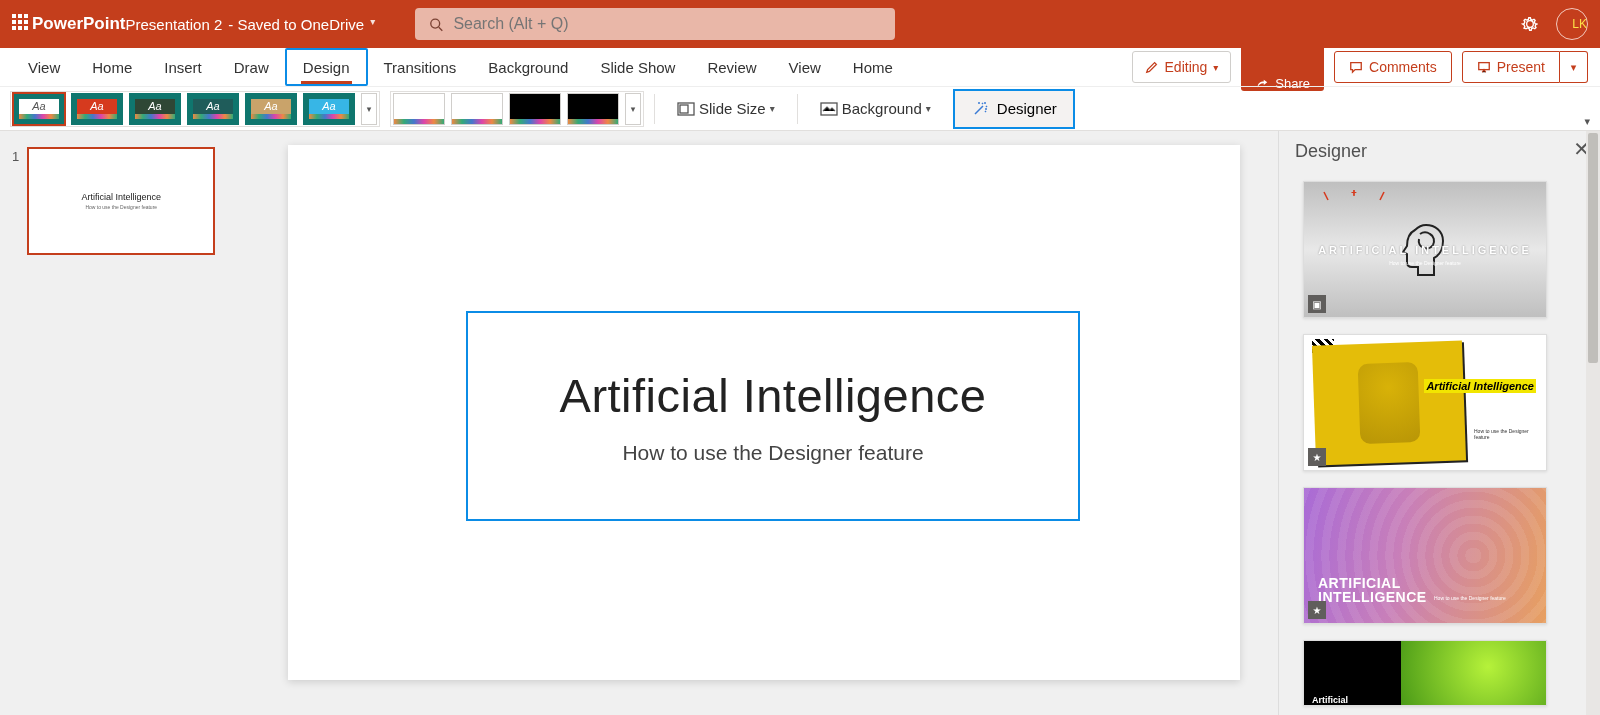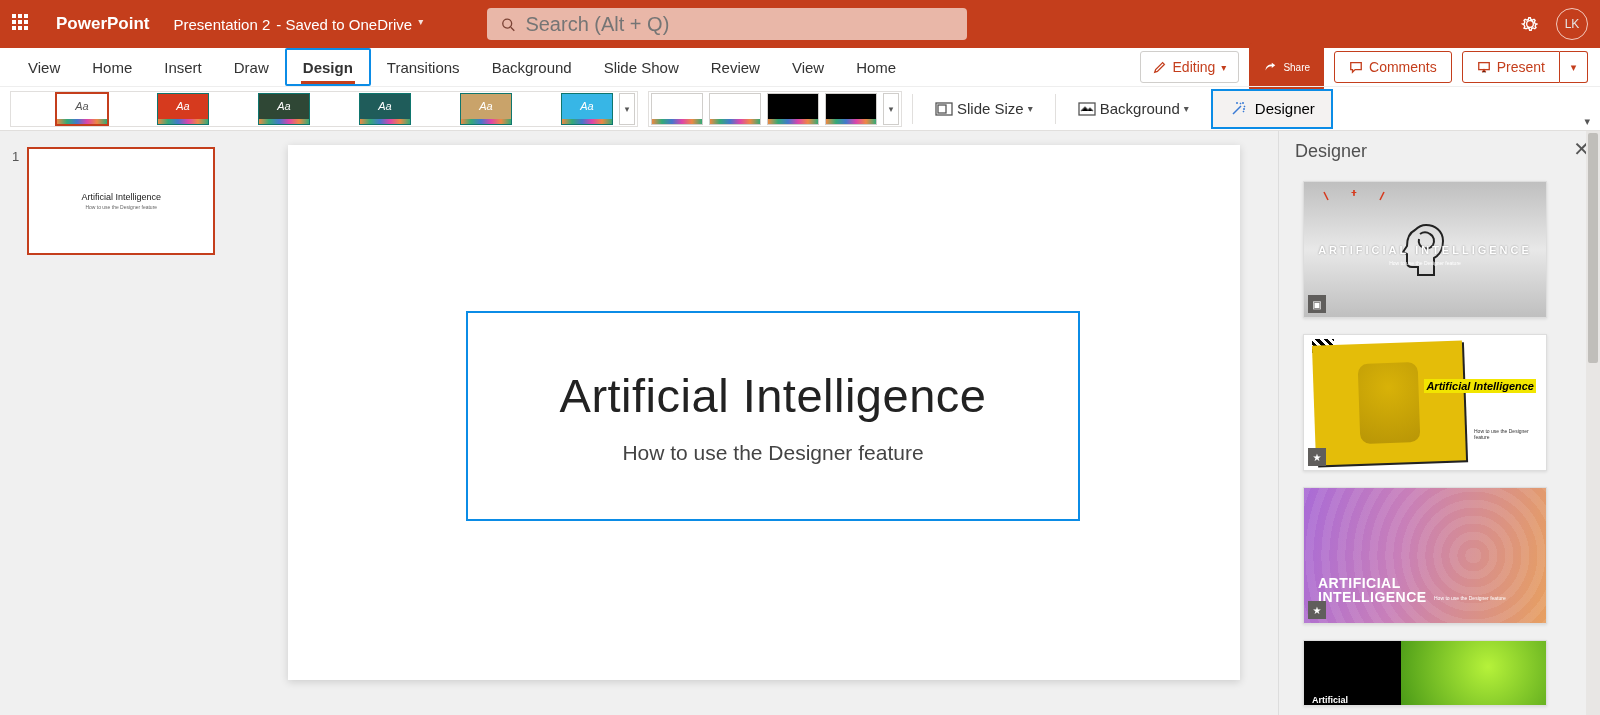--- a/index.html
+++ b/index.html
@@ -1,46 +1,46 @@
 <!DOCTYPE html>
 <html><head>
 <meta charset="utf-8">
 <style>
   * { box-sizing: border-box; margin: 0; padding: 0; font-family: "Segoe UI", -apple-system, sans-serif; }
   body { width: 1600px; height: 715px; background: #f0f0f0; overflow: hidden; display: flex; flex-direction: column; }
   
-  .titlebar { height: 48px; background: #c43e1c; display: flex; align-items: center; color: #fff; padding: 0 12px; gap: 24px; }
+  .titlebar { height: 48px; background: #c43e1c; display: flex; align-items: center; color: #fff; padding: 0 12px; gap: 0; }
   .waffle { width: 20px; height: 20px; display: grid; grid-template-columns: repeat(3,4px); grid-auto-rows: 4px; gap: 2px; }
   .waffle span { background: #fff; }
   .app-name { font-weight: 600; font-size: 17px; }
   .doc-name { font-size: 15px; display: flex; align-items: flex-start; gap: 6px; }
   .doc-name .chev { font-size: 10px; opacity: .85; }
   .searchbox { flex: 0 0 480px; height: 32px; background: #e9b7a8; border-radius: 4px; display: flex; align-items: center; gap: 10px; padding: 0 14px; color: #5a2a1c; margin-left: 40px; }
-  .searchbox input { border: none; background: transparent; outline: none; font-size: 20px; color: #0c4a6e; width: 100%; }
+  .searchbox input { border: none; background: transparent; outline: none; font-size: 16px; color: #0c4a6e; width: 100%; }
   .titlebar .right { margin-left: auto; display: flex; align-items: center; gap: 16px; }
   .gear { width: 20px; height: 20px; }
-  .avatar { width: 32px; height: 32px; border: 1.5px solid #f3c8bc; border-radius: 50%; display: flex; align-items: center; justify-content: center; font-size: 12px; color: #e5e5e5; }
+  .avatar { width: 32px; height: 32px; border: 1.5px solid #f3c8bc; border-radius: 50%; display: flex; align-items: center; justify-content: flex-end; font-size: 12px; color: #fde047; }
   
   .ribbon { background: #fff; border-bottom: 1px solid #e1dfdd; }
   .tabs { height: 38px; display: flex; align-items: center; padding: 0 12px; gap: 0; }
   .tab { padding: 0 16px; height: 100%; display: flex; align-items: center; font-size: 15px; color: #333; cursor: pointer; position: relative; }
-  .tab.active { font-weight: 700; }
+  .tab.active { font-weight: 400; }
   .tab.active::after { content: ""; position: absolute; bottom: 0; left: 14px; right: 14px; height: 3px; background: #c43e1c; }
   .tab.highlighted { border: 2px solid #0b8ce6; border-radius: 2px; }
   .tabs .right-group { margin-left: auto; display: flex; align-items: center; gap: 10px; padding-left: 44px; }
   .editing-btn { border: 1px solid #d0cecb; background: #fff; height: 32px; padding: 0 12px; display: flex; align-items: center; gap: 6px; font-size: 14px; color: #c43e1c; border-radius: 3px; }
-  .share-btn { background: #c43e1c; color: #fff; height: 48px; padding: 0 14px; display: flex; align-items: center; gap: 6px; border: none; border-radius: 3px; font-size: 10px; }
+  .share-btn { background: #c43e1c; color: #fff; height: 48px; padding: 0 14px; display: flex; align-items: flex-end; gap: 6px; border: none; border-radius: 3px; font-size: 13px; }
   .outline-btn { border: 1px solid #c43e1c; background: #fff; color: #c43e1c; height: 32px; padding: 0 14px; display: flex; align-items: center; gap: 6px; border-radius: 3px; font-size: 14px; }
   .present-wrap { display: flex; }
   .present-wrap .outline-btn:first-child { border-radius: 3px 0 0 3px; }
   .present-drop { border: 1px solid #c43e1c; border-left: none; background: #fff; color: #c43e1c; height: 32px; width: 28px; display: flex; align-items: center; justify-content: center; border-radius: 0 3px 3px 0; font-size: 11px; }
   
   .toolbar { height: 44px; display: flex; align-items: center; padding: 4px 10px; gap: 10px; border-top: 1px solid #eee; position: relative; }
   .themes { display: flex; align-items: center; gap: 6px; border: 1px solid #e1dfdd; padding: 2px; height: 36px; }
-  .theme-thumb { width: 52px; height: 32px; border: 1px solid #0f766e; display: flex; flex-direction: column; margin-left: 43px; }
+  .theme-thumb { width: 52px; height: 32px; border: 6px solid #0f766e; display: flex; flex-direction: column; }
   .theme-thumb .top { flex: 1; display: flex; align-items: center; justify-content: center; font-size: 11px; font-style: italic; }
   .theme-thumb .strip { height: 5px; }
   .colors-strip { background: linear-gradient(90deg,#e84,#3a7,#47c,#d4a,#e84,#3a7); }
   .theme-thumb.selected { outline: 2px solid #c43e1c; outline-offset: -1px; }
   .drop-small { width: 16px; height: 32px; border: 1px solid #d0cecb; display: flex; align-items: center; justify-content: center; font-size: 9px; color: #555; }
   .variants { display: flex; align-items: center; gap: 6px; border: 1px solid #e1dfdd; padding: 2px; height: 36px; }
   .variant-thumb { width: 52px; height: 32px; border: 1px solid #d0cecb; display: flex; flex-direction: column; }
   .variant-thumb .body { flex: 1; }
   .variant-thumb .strip { height: 5px; }
   .sep { width: 1px; height: 30px; background: #e1dfdd; }

